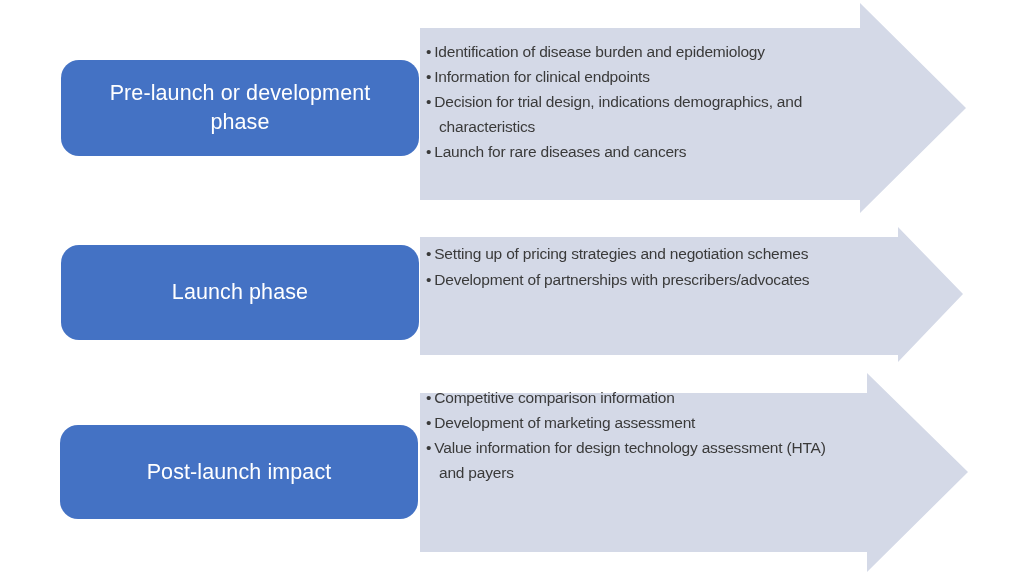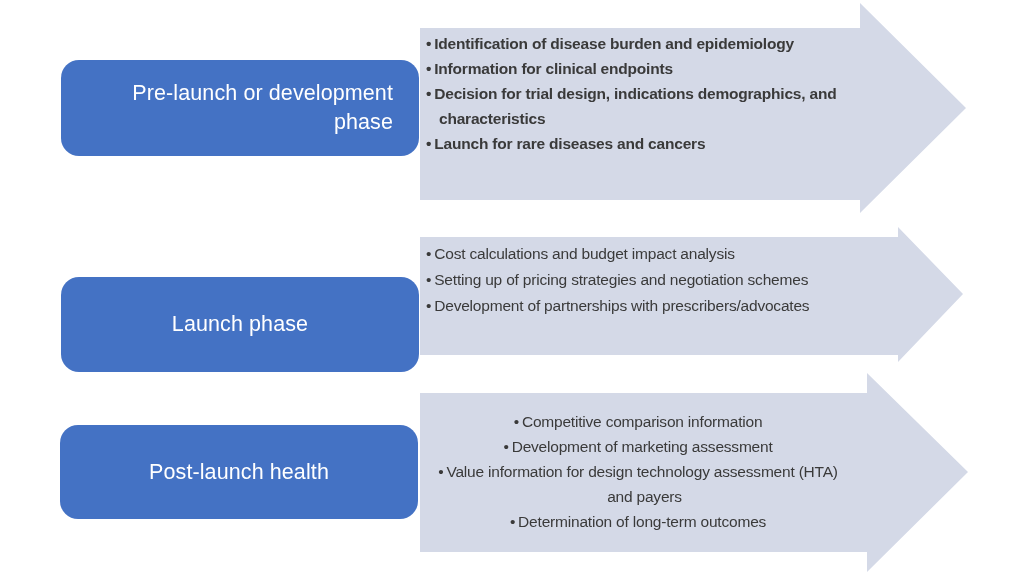--- a/index.html
+++ b/index.html
@@ -22,25 +22,25 @@
     border-radius: 18px;
     display: flex;
     align-items: center;
     justify-content: center;
     padding: 0 26px;
   }
   .phase-box .phase-label {
     color: #ffffff;
     font-size: 21.5px;
     line-height: 29px;
-    text-align: right;
+    text-align: center;
     letter-spacing: 0.1px;
   }
   #box-0 { top: 60px;  height: 96px; }
-  #box-1 { top: 245px; height: 95px; margin-top: 32px; }
+  #box-1 { top: 245px; height: 95px; }
   #box-2 { top: 425px; height: 94px; left: 60px; }
 
   .arrow { position: absolute; display: block; }
   #arrow-0 { left: 420px; top: 3px; }
   #arrow-1 { left: 420px; top: 227px; }
   #arrow-2 { left: 420px; top: 373px; }
 
   .bullets {
     position: absolute;
     list-style: none;
@@ -50,23 +50,23 @@
     letter-spacing: -0.2px;
   }
   .bullets li {
     padding-left: 13px;
     text-indent: -13px;
   }
   .bullets li::before {
     content: "\2022";
     margin-right: 3px;
   }
-  #bullets-0 { left: 426px; top: 31px;  width: 452px; font-weight: bold; }
+  #bullets-0 { left: 426px; top: 39px;  width: 452px; }
   #bullets-1 { left: 426px; top: 241px; width: 462px; line-height: 26px; }
-  #bullets-2 { left: 426px; top: 409px; width: 424px; text-align: center; }
+  #bullets-2 { left: 426px; top: 385px; width: 424px; }
 </style>
 </head>
 <body>
 
 <div class="canvas">
 
   <svg id="arrow-0" class="arrow" width="546" height="210" viewBox="0 0 546 210" aria-hidden="true">
     <polygon points="0,25 440,25 440,0 546,105 440,210 440,197 0,197" fill="#D4D9E7"></polygon>
   </svg>
   <div id="box-0" class="phase-box">
@@ -79,31 +79,29 @@
     <li>Launch for rare diseases and cancers</li>
   </ul>
 
   <svg id="arrow-1" class="arrow" width="543" height="135" viewBox="0 0 543 135" aria-hidden="true">
     <polygon points="0,10 478,10 478,0 543,67 478,135 478,128 0,128" fill="#D4D9E7"></polygon>
   </svg>
   <div id="box-1" class="phase-box">
     <span class="phase-label">Launch phase</span>
   </div>
   <ul id="bullets-1" class="bullets">
-    <li>Cost calculations and budget impact analysis</li>
     <li>Setting up of pricing strategies and negotiation schemes</li>
     <li>Development of partnerships with prescribers/advocates</li>
   </ul>
 
   <svg id="arrow-2" class="arrow" width="548" height="199" viewBox="0 0 548 199" aria-hidden="true">
     <polygon points="0,20 447,20 447,0 548,99 447,199 447,179 0,179" fill="#D4D9E7"></polygon>
   </svg>
   <div id="box-2" class="phase-box">
-    <span class="phase-label">Post-launch health</span>
+    <span class="phase-label">Post-launch impact</span>
   </div>
   <ul id="bullets-2" class="bullets">
     <li>Competitive comparison information</li>
     <li>Development of marketing assessment</li>
     <li>Value information for design technology assessment (HTA) and payers</li>
-    <li>Determination of long-term outcomes</li>
   </ul>
 
 </div>
 
 </body></html>

